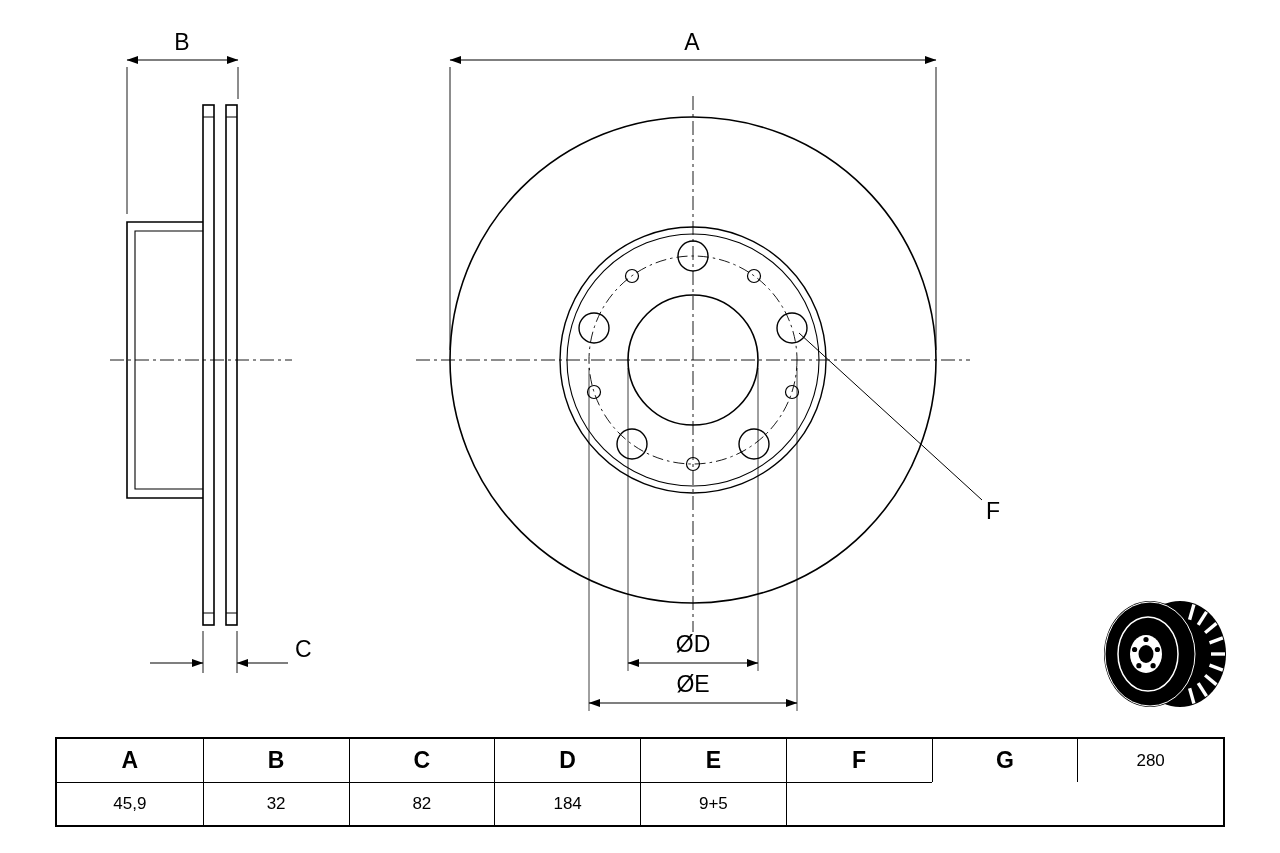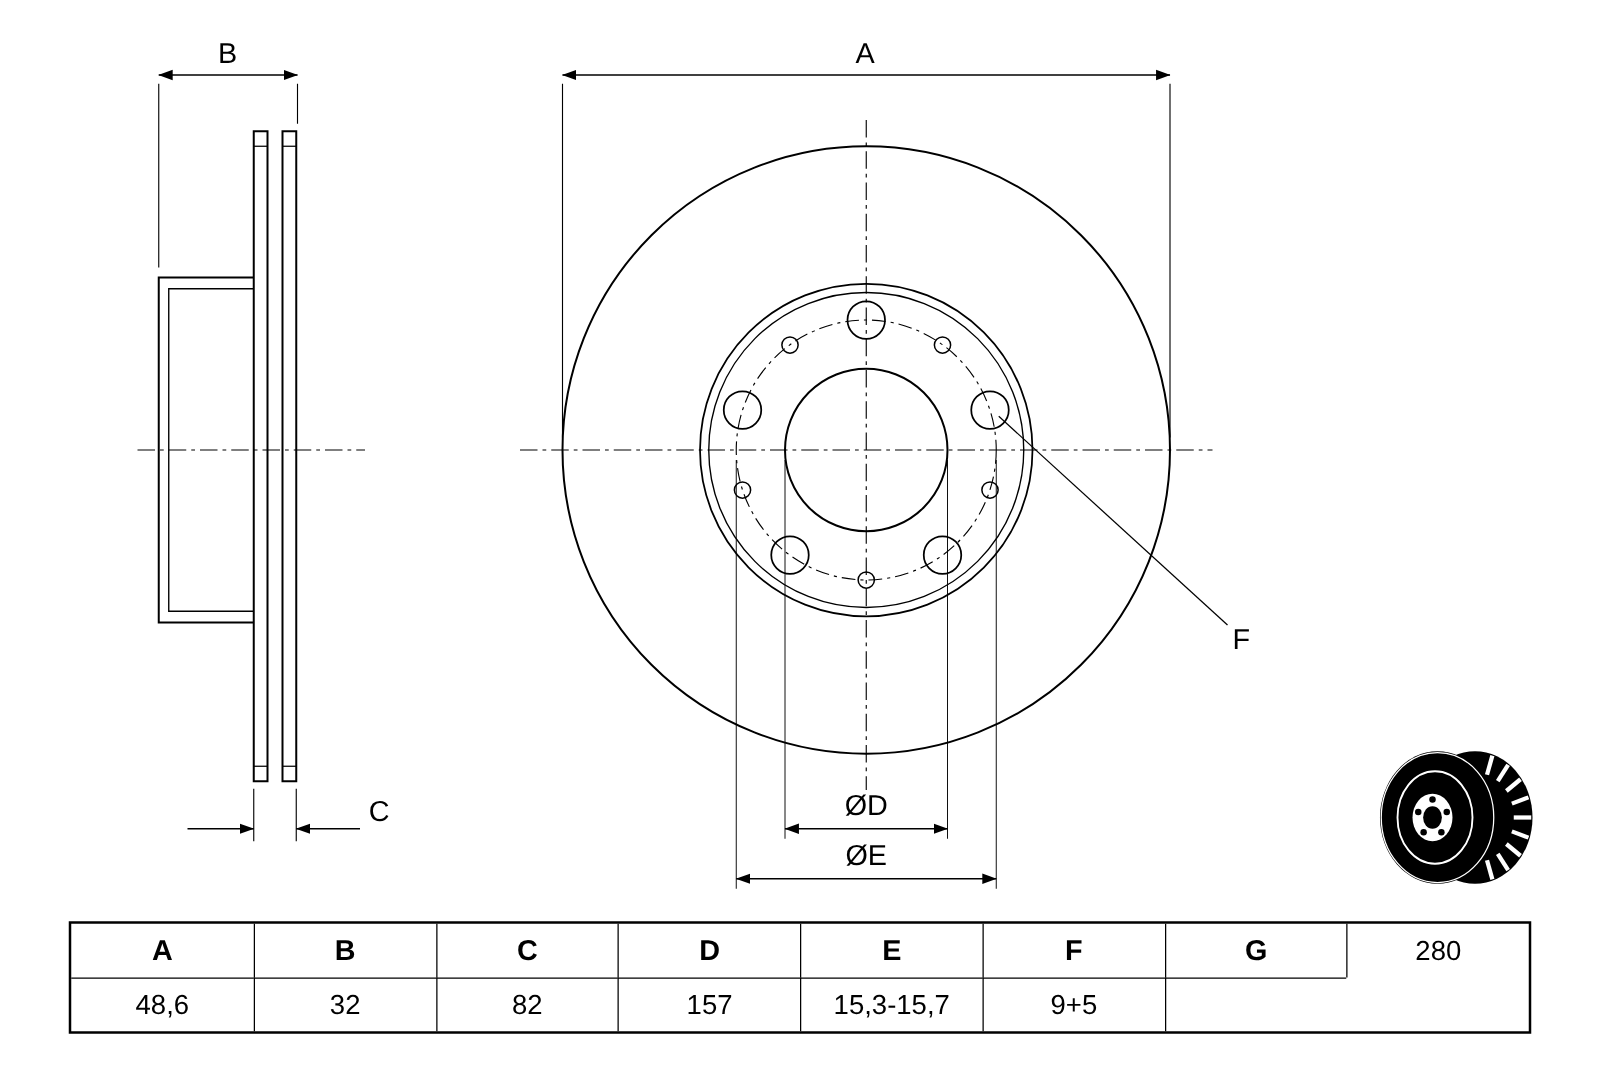--- a/index.html
+++ b/index.html
@@ -28,21 +28,21 @@
     box-sizing:border-box;
     background:#fff;
   }
   .spec-cell{
     border-left:1.5px solid #000;
     border-top:1.5px solid #000;
     height:43px;
     display:flex;
     align-items:center;
     justify-content:center;
-    font-size:22px;
+    font-size:17px;
     color:#000;
     box-sizing:border-box;
   }
   .spec-cell.hdr{font-weight:bold;font-size:23px;}
   .spec-cell:nth-child(8n+1){border-left:none;}
   .spec-cell:nth-child(-n+8){border-top:none;}
 </style>
 </head>
 <body>
 
@@ -177,22 +177,21 @@
 
   <div class="spec-table">
     <div class="spec-cell hdr">A</div>
     <div class="spec-cell hdr">B</div>
     <div class="spec-cell hdr">C</div>
     <div class="spec-cell hdr">D</div>
     <div class="spec-cell hdr">E</div>
     <div class="spec-cell hdr">F</div>
     <div class="spec-cell hdr">G</div>
     <div class="spec-cell">280</div>
-    <div class="spec-cell">48,6</div>
+    <div class="spec-cell">45,9</div>
     <div class="spec-cell">32</div>
     <div class="spec-cell">82</div>
-    <div class="spec-cell">157</div>
-    <div class="spec-cell">15,3-15,7</div>
+    <div class="spec-cell">184</div>
     <div class="spec-cell">9+5</div>
     <div class="spec-cell"></div>
   </div>
 
 </div>
 
 </body></html>

